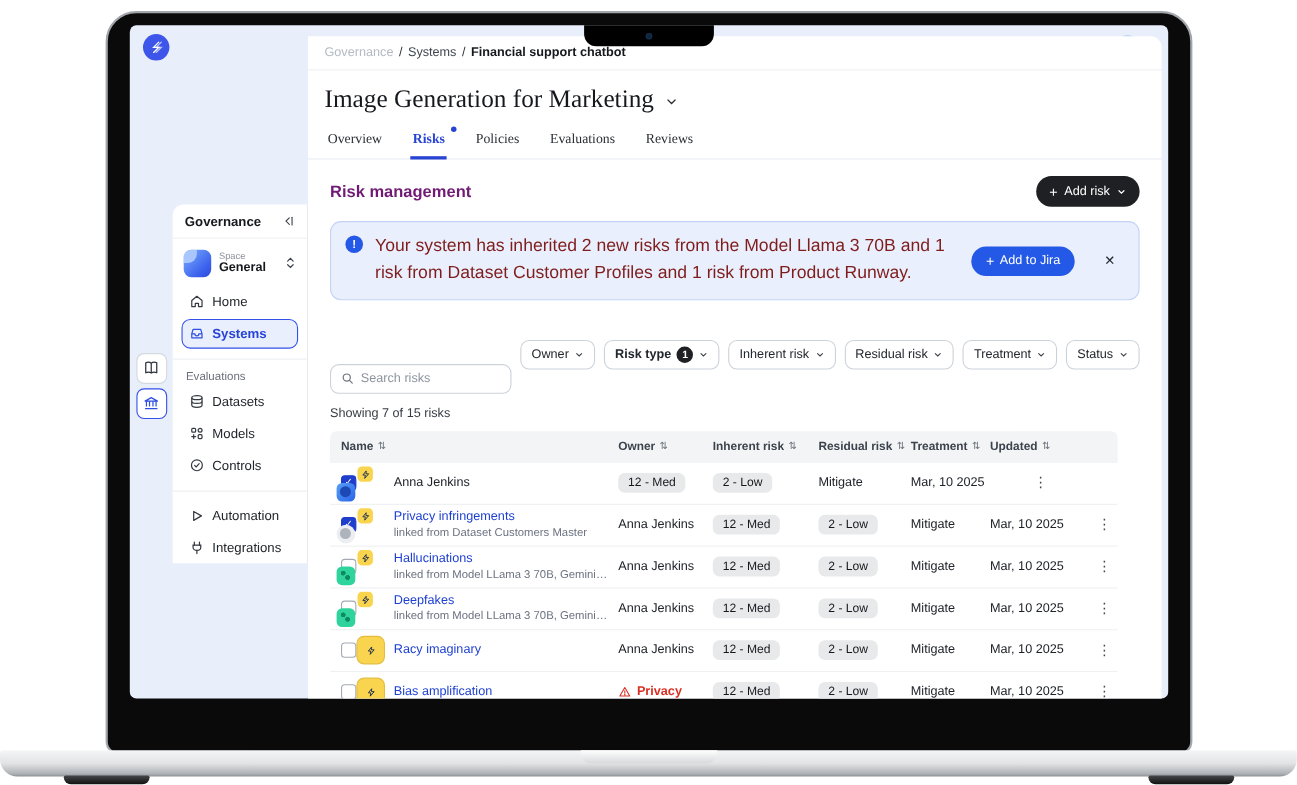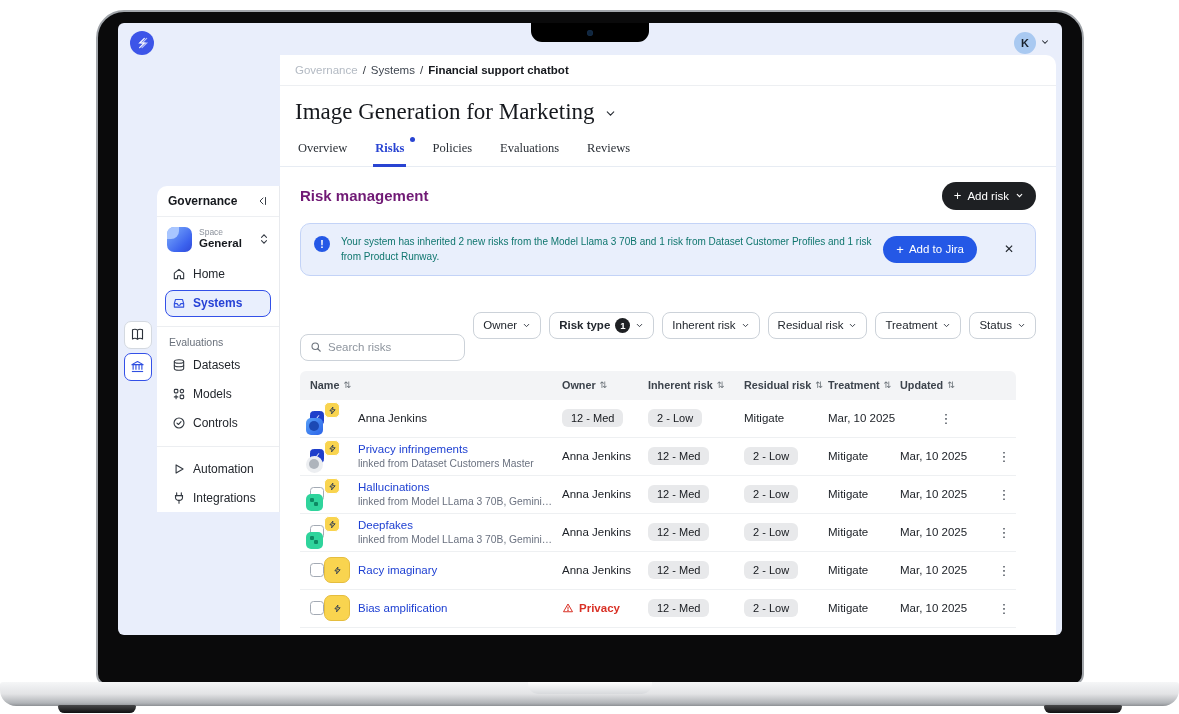--- a/index.html
+++ b/index.html
@@ -93,21 +93,21 @@
   .h2 { font-size:15px; font-weight:700; color:#701a75; }
   .add-btn { background:#1e2023; color:#fff; border-radius:15px; height:28px; padding:0 12px;
              display:flex; align-items:center; gap:6px; font-size:11.5px; }
   .add-plus { font-size:13px; line-height:1; }
   .add-btn svg { color:#fff; }
 
   .banner { margin-top:13px; background:#e9effc; border:1px solid #c3d3f7; border-radius:10px;
             padding:10px 13px; display:flex; align-items:center; gap:11px; }
   .info-icon { width:16px; height:16px; flex:0 0 16px; border-radius:50%; background:#2458e6; color:#fff;
                font-size:10.5px; font-weight:700; display:flex; align-items:center; justify-content:center; align-self:flex-start; margin-top:2px; }
-  .banner-text { flex:1; font-size:10px; color:#0f766e; line-height:1.55; max-width:565px; }
+  .banner-text { flex:1; font-size:16px; color:#7f1d1d; line-height:1.55; max-width:565px; }
   .jira-btn { background:#2458e6; color:#fff; border-radius:15px; height:27px; padding:0 13px;
               display:flex; align-items:center; gap:5px; font-size:11.5px; white-space:nowrap; }
   .banner-close { margin:0 8px 0 16px; color:#22272e; font-size:12px; font-family:"DejaVu Sans",sans-serif; }
 
   .filters { margin-top:14px; display:flex; gap:8px; align-items:center; }
   .searchbox { width:172px; height:27px; background:#fff; border:1px solid #ccd2d9; border-radius:8px;
                display:flex; align-items:center; gap:6px; padding:0 9px; color:#6d747d;margin-top:44px; }
   .searchbox input { border:none; outline:none; width:100%; font-size:11.5px; font-family:inherit; color:#30353c; background:transparent; }
   .searchbox input::placeholder { color:#8e959e; }
   .fpill { height:27px; background:#fff; border:1px solid #ccd2d9; border-radius:8px; padding:0 9px;
@@ -393,20 +393,21 @@
               </svg>
           </div>
           <div class="fpill">
             <span>Status</span>
             <svg width="9" height="9" viewBox="0 0 24 24" fill="none" stroke="currentColor" stroke-width="2.6" stroke-linecap="round">
                 <path d="M6 9 L12 15 L18 9"></path>
               </svg>
           </div>
         </div>
 
+        <div class="showing">Showing 7 of 15 risks</div>
 
         <div class="table">
           <div class="thead">
             <div class="th th-name">
                 <span>Name</span>
                 <span class="sort">⇅</span>
               </div>
             <div class="th">
                 <span>Owner</span>
                 <span class="sort">⇅</span>

